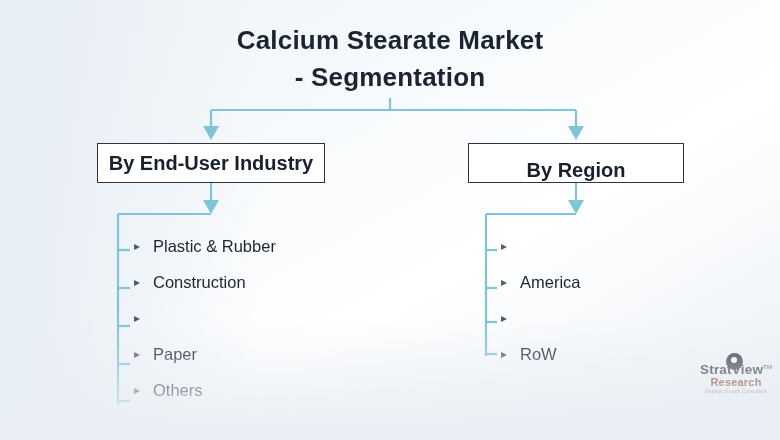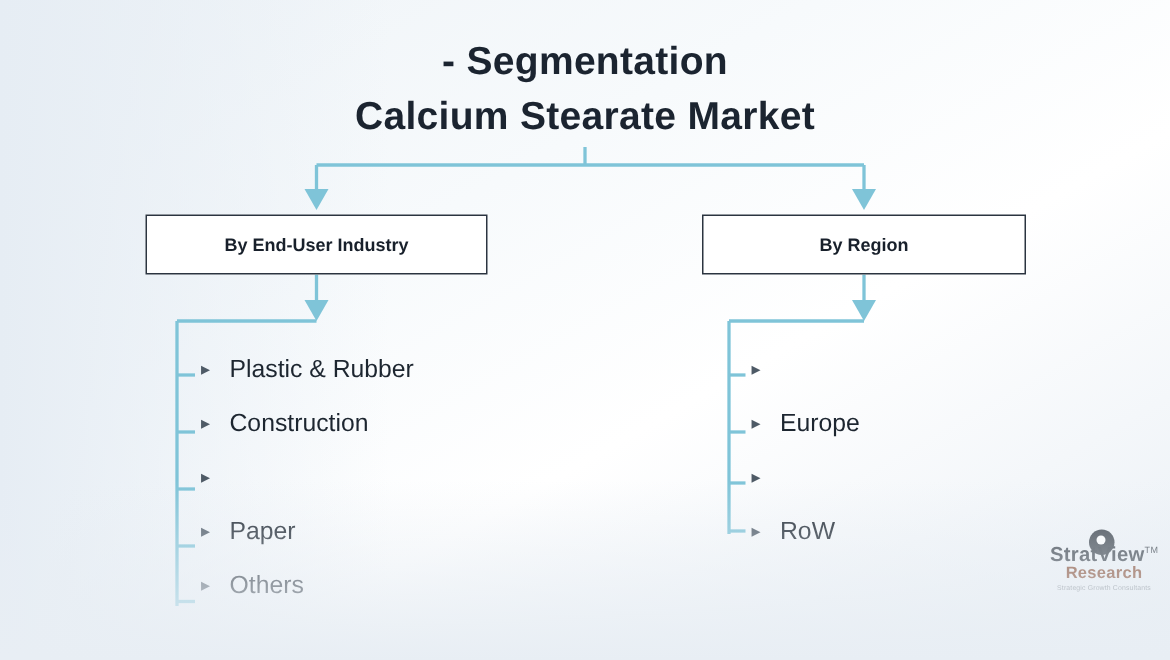--- a/index.html
+++ b/index.html
@@ -55,35 +55,36 @@
   }
 
   .node-box {
     position: absolute;
     box-sizing: border-box;
     background: #ffffff;
     border: 1.5px solid #2b3440;
     display: flex;
     align-items: center;
     justify-content: center;
-    font-size: 12px;
+    font-size: 20px;
     font-weight: bold;
     color: #18202b;
   }
   #box-enduser {
     left: 97px;
     top: 143px;
     width: 228px;
     height: 40px;
   }
   #box-region {
     left: 468px;
     top: 143px;
     width: 216px;
     height: 40px;
+    align-items: flex-end;
   }
 
   .leaf-list {
     position: absolute;
   }
   .leaf {
     position: relative;
     display: flex;
     align-items: center;
     height: 36px;
@@ -203,22 +204,22 @@
       <path d="M 486 214 L 486 356"></path>
       <path d="M 486 214 L 576 214"></path>
       <path d="M 486 250 L 497 250"></path>
       <path d="M 486 288 L 497 288"></path>
       <path d="M 486 322 L 497 322"></path>
       <path d="M 486 354 L 497 354"></path>
     </g>
   </svg>
 
   <div class="title">
+    <div>Calcium Stearate Market</div>
     <div>- Segmentation</div>
-    <div>Calcium Stearate Market</div>
   </div>
 
   <div class="node-box" id="box-enduser">
     <span>By End-User Industry</span>
   </div>
   <div class="node-box" id="box-region">
     <span>By Region</span>
   </div>
 
   <div class="leaf-list" id="list-enduser">
@@ -242,21 +243,21 @@
       <span>Others</span>
     </div>
   </div>
 
   <div class="leaf-list" id="list-region">
     <div class="leaf">
       <span class="arrow">▸</span>
     </div>
     <div class="leaf">
       <span class="arrow">▸</span>
-      <span>Europe</span>
+      <span>America</span>
     </div>
     <div class="leaf">
       <span class="arrow">▸</span>
     </div>
     <div class="leaf">
       <span class="arrow">▸</span>
       <span>RoW</span>
     </div>
   </div>
 

